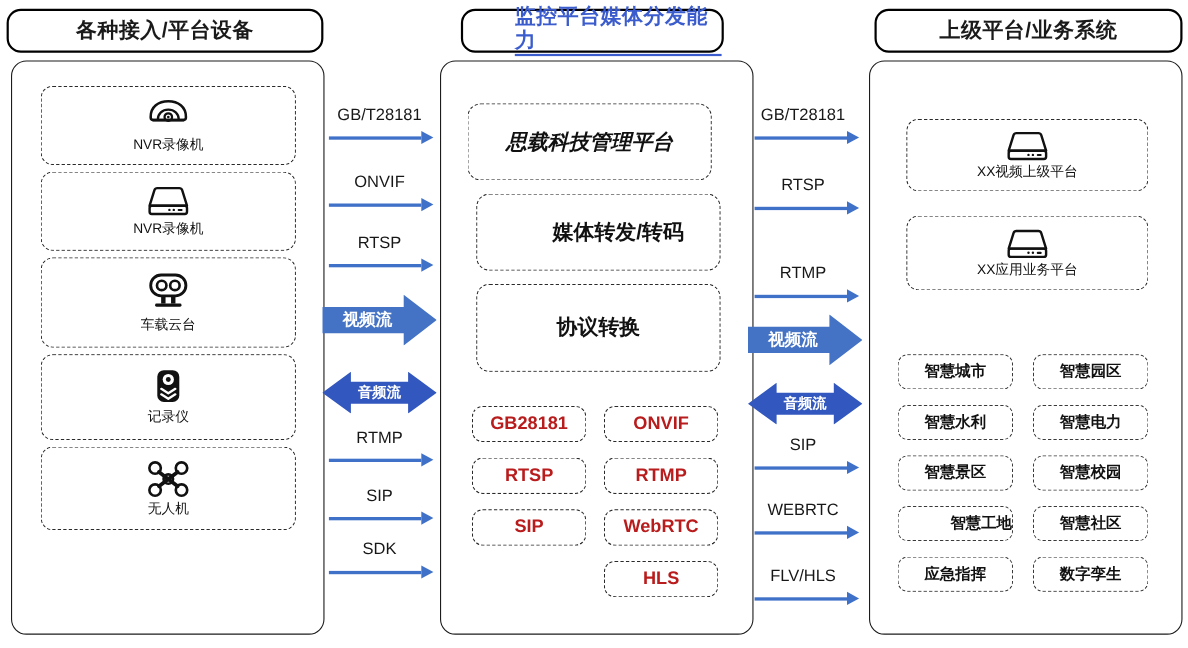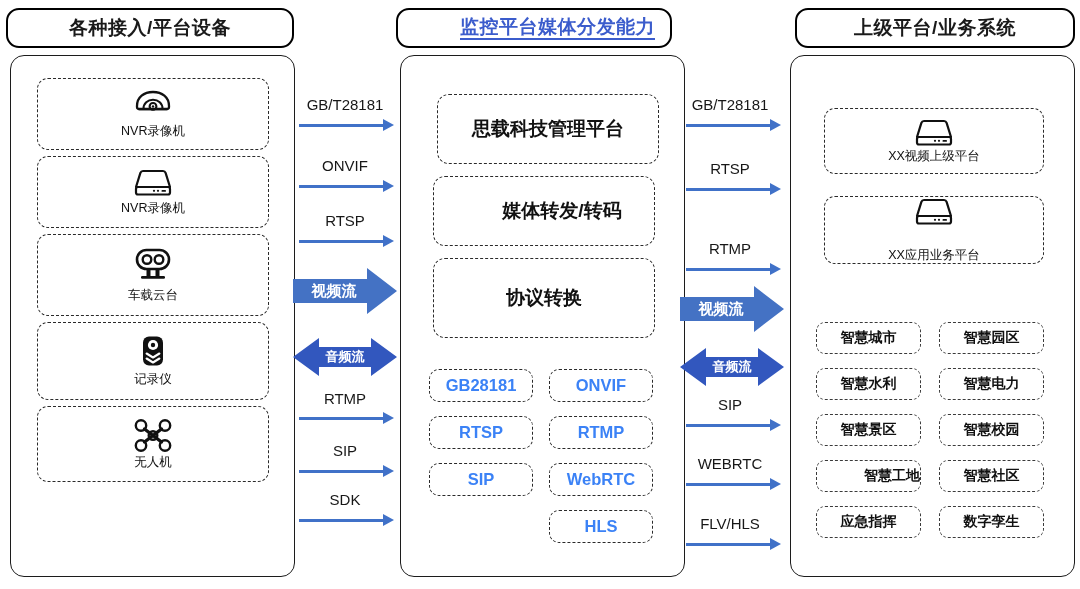--- a/index.html
+++ b/index.html
@@ -95,21 +95,21 @@
     position: absolute;
     box-sizing: border-box;
     border: 1.6px dashed #2a2a2a;
     border-radius: 10px;
     background: #ffffff;
     display: flex;
     align-items: center;
     justify-content: center;
     font-size: 16.5px;
     font-weight: bold;
-    color: #3b82f6;
+    color: #b91c1c;
   }
 
   
   .sc {
     position: absolute;
     box-sizing: border-box;
     border: 1.6px dashed #3a3a3a;
     border-radius: 9px;
     background: #ffffff;
     display: flex;
@@ -162,21 +162,21 @@
 </style>
 </head>
 <body>
 
 <div id="canvas">
 
   <div class="title-pill" style="left:6px; top:8px; width:288px; height:40px;">
     <span class="tt">各种接入/平台设备</span>
   </div>
 
-  <div class="title-pill blue-title" style="left:396px; top:8px; width:276px; height:40px;padding-left:47px;">
+  <div class="title-pill blue-title" style="left:419px; top:8px; width:239px; height:40px;padding-left:47px;">
     <span class="tt">监控平台媒体分发能力</span>
   </div>
 
   <div class="title-pill" style="left:795px; top:8px; width:280px; height:40px;">
     <span class="tt">上级平台/业务系统</span>
   </div>
 
   <div class="panel" style="left:10px; top:55px; width:285px; height:522px;">
 
     <div class="card" style="left:26px; top:22px; width:232px; height:72px;">
@@ -244,21 +244,21 @@
           <circle cx="20" cy="16.5" r="4.3" fill="none" stroke="#111" stroke-width="2.4"></circle>
         </svg>
       </span>
       <span class="cap" style="margin-top:3px;">无人机</span>
     </div>
 
   </div>
 
   <div class="panel" style="left:400px; top:55px; width:285px; height:522px;">
 
-    <div class="block" style="left:36px; top:38px; width:222px; height:70px;">
+    <div class="block" style="left:24px; top:38px; width:222px; height:70px;font-style:italic;">
       <span>思载科技管理平台</span>
     </div>
 
     <div class="block" style="left:32px; top:120px; width:222px; height:70px;padding-left:36px;">
       <span>媒体转发/转码</span>
     </div>
 
     <div class="block" style="left:32px; top:202px; width:222px; height:80px;">
       <span>协议转换</span>
     </div>
@@ -297,21 +297,21 @@
           <path d="M11 3 L31 3 C32.2 3 33.2 3.8 33.6 4.9 L38 19 L4 19 L8.4 4.9 C8.8 3.8 9.8 3 11 3 Z" fill="none" stroke="#111" stroke-width="2.2" stroke-linejoin="round"></path>
           <rect x="4" y="19" width="34" height="7.5" rx="2" fill="none" stroke="#111" stroke-width="2.2"></rect>
           <circle cx="22" cy="22.8" r="1.1" fill="#111"></circle>
           <circle cx="26" cy="22.8" r="1.1" fill="#111"></circle>
           <rect x="29.5" y="21.9" width="4.5" height="1.9" rx="0.9" fill="#111"></rect>
         </svg>
       </span>
       <span class="cap" style="margin-top:2px;">XX视频上级平台</span>
     </div>
 
-    <div class="card" style="left:33px; top:140px; width:220px; height:68px;justify-content:space-between;">
+    <div class="card" style="left:33px; top:140px; width:220px; height:68px;">
       <span class="ico">
         <svg width="42" height="30" viewBox="0 0 42 30">
           <path d="M11 3 L31 3 C32.2 3 33.2 3.8 33.6 4.9 L38 19 L4 19 L8.4 4.9 C8.8 3.8 9.8 3 11 3 Z" fill="none" stroke="#111" stroke-width="2.2" stroke-linejoin="round"></path>
           <rect x="4" y="19" width="34" height="7.5" rx="2" fill="none" stroke="#111" stroke-width="2.2"></rect>
           <circle cx="22" cy="22.8" r="1.1" fill="#111"></circle>
           <circle cx="26" cy="22.8" r="1.1" fill="#111"></circle>
           <rect x="29.5" y="21.9" width="4.5" height="1.9" rx="0.9" fill="#111"></rect>
         </svg>
       </span>
       <span class="cap" style="margin-top:2px;">XX应用业务平台</span>

